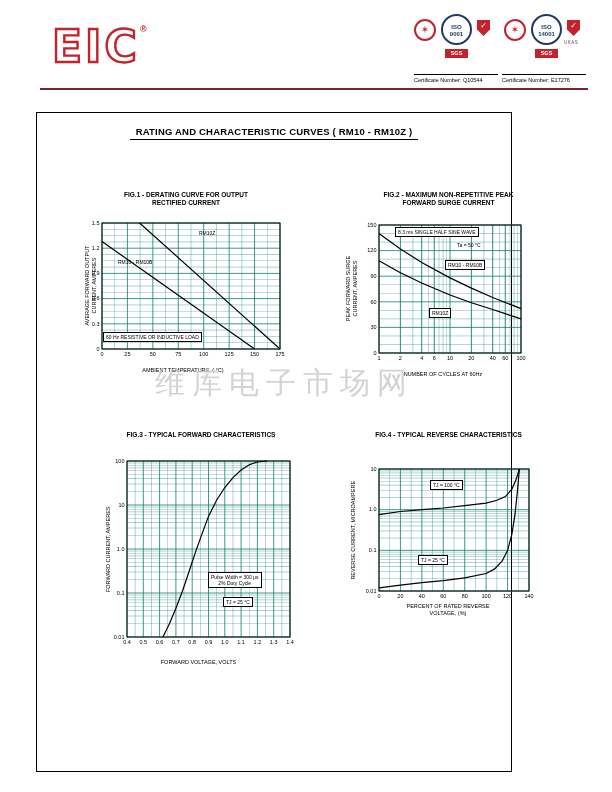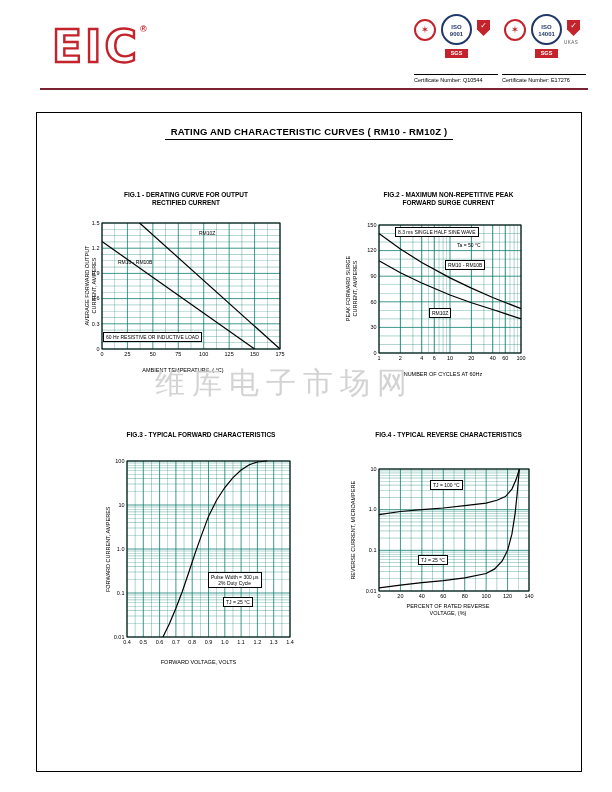--- a/index.html
+++ b/index.html
@@ -25,21 +25,21 @@
   .shield{ position:absolute; left:63px; top:8px; width:13px; height:16px; background:#c4232b;
            clip-path:polygon(0 0,100% 0,100% 60%,50% 100%,0 60%); color:#fff; font-size:8px;
            text-align:center; line-height:12px; }
   .ukas  { position:absolute; left:60px; top:28px; font-size:4.5px; color:#555; letter-spacing:0.5px; }
   .cert  { position:absolute; font-size:5.5px; border-top:1px solid #000; padding-top:2px; width:84px; }
   .cert1 { left:414px; top:74px; }
   .cert2 { left:502px; top:74px; }
   .rule  { position:absolute; left:40px; top:88px; width:548px; height:2px; background:#7a2433; }
 
   
-  .content { position:absolute; left:36px; top:112px; width:546px; height:660px; border:1.6px solid #000; }
+  .content { position:absolute; left:36px; top:112px; width:476px; height:660px; border:1.6px solid #000; }
   .doc-title-row { position:absolute; top:8px; left:0; right:0; text-align:center; }
   .doc-title { display:inline-block; font-size:9.5px; font-weight:bold; letter-spacing:0.2px;
                border-bottom:1px solid #000; padding:0 6px 2px; }
 
   .figure { position:absolute; }
   .fig-title { position:absolute; top:2px; left:0; right:0; text-align:center;
                font-size:6.5px; font-weight:bold; line-height:8px; }
   .ylabel { position:absolute; font-size:5.5px; line-height:6.5px; text-align:center;
             transform:rotate(-90deg); white-space:nowrap; }
   .xlabel { position:absolute; font-size:5.5px; line-height:7px; text-align:center; }

